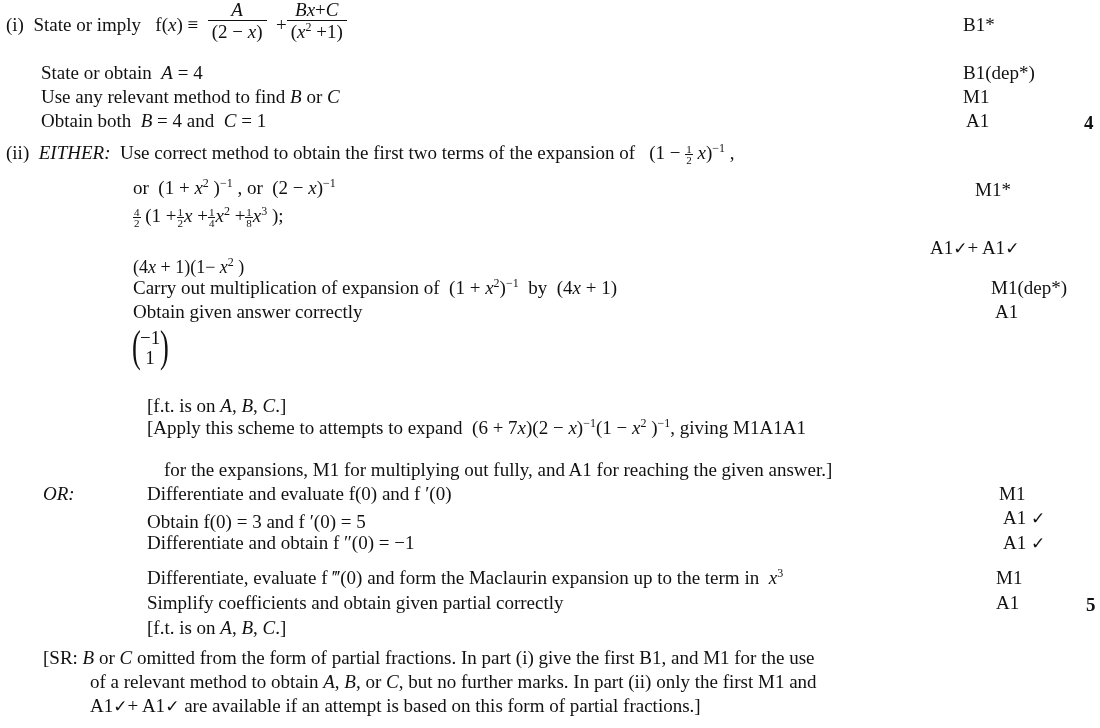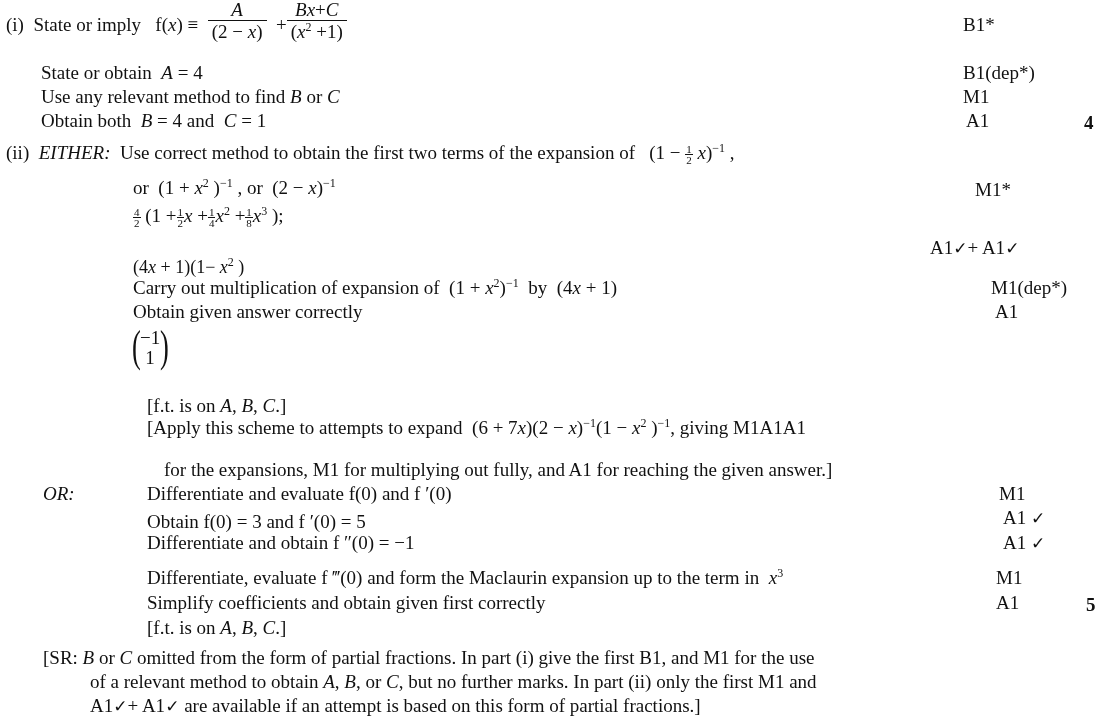--- a/index.html
+++ b/index.html
@@ -96,21 +96,21 @@
 
 <div class="ln" style="left:147px; top:512px;text-align:center;">Obtain f(0) = 3 and f ′(0) = 5</div>
 <div class="mk" style="left:1003px; top:508px;">A1 <span class="tick">✓</span></div>
 
 <div class="ln" style="left:147px; top:533px;">Differentiate and obtain f ″(0) = −1</div>
 <div class="mk" style="left:1003px; top:533px;">A1 <span class="tick">✓</span></div>
 
 <div class="ln" style="left:147px; top:568px;">Differentiate, evaluate f ‴(0) and form the Maclaurin expansion up to the term in&nbsp; <i class="v">x</i><sup>3</sup></div>
 <div class="mk" style="left:996px; top:568px;">M1</div>
 
-<div class="ln" style="left:147px; top:593px;">Simplify coefficients and obtain given first correctly</div>
+<div class="ln" style="left:147px; top:593px;">Simplify coefficients and obtain given partial correctly</div>
 <div class="mk" style="left:996px; top:593px;">A1</div>
 <div class="mk total" style="left:1086px; top:595px;">5</div>
 
 <div class="ln" style="left:147px; top:618px;">[f.t. is on <i class="v">A</i>, <i class="v">B</i>, <i class="v">C</i>.]</div>
 
 <div class="ln" style="left:43px; top:648px;">[SR: <i class="v">B</i> or <i class="v">C</i> omitted from the form of partial fractions. In part (i) give the first B1, and M1 for the use</div>
 <div class="ln" style="left:90px; top:672px;">of a relevant method to obtain <i class="v">A</i>, <i class="v">B</i>, or <i class="v">C</i>, but no further marks. In part (ii) only the first M1 and</div>
 <div class="ln" style="left:90px; top:696px;">A1<span class="tick">✓</span>+ A1<span class="tick">✓</span> are available if an attempt is based on this form of partial fractions.]</div>
 
 </body></html>

